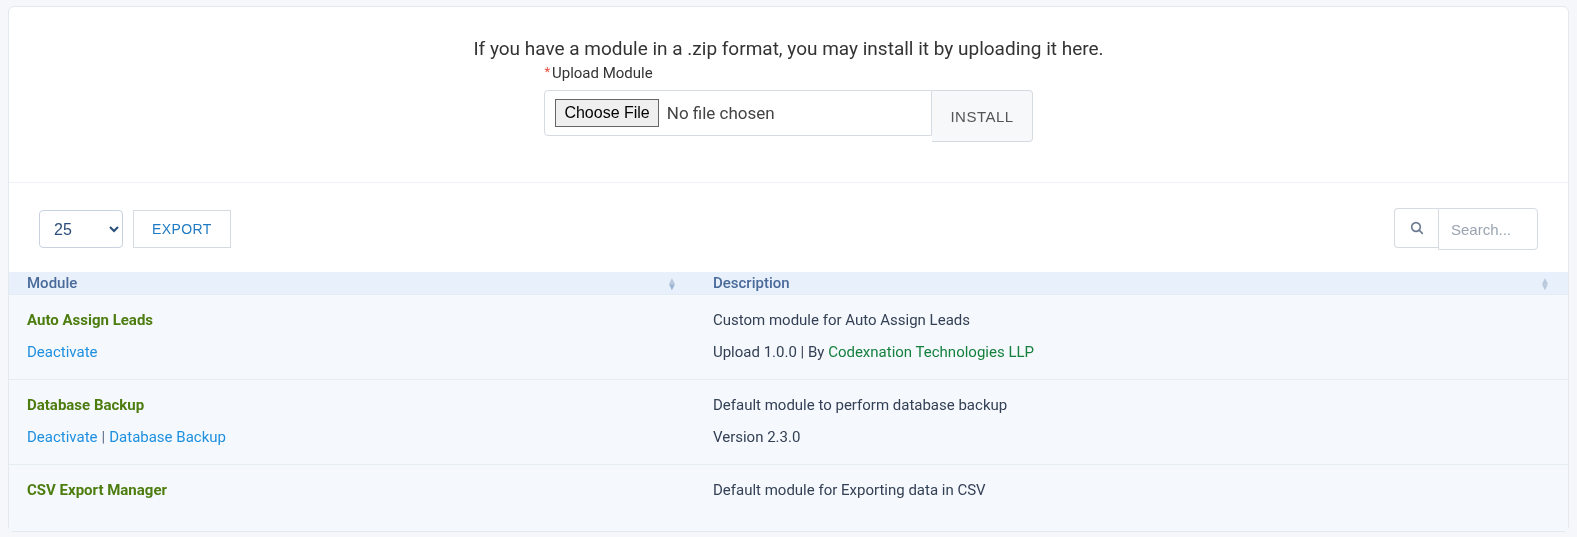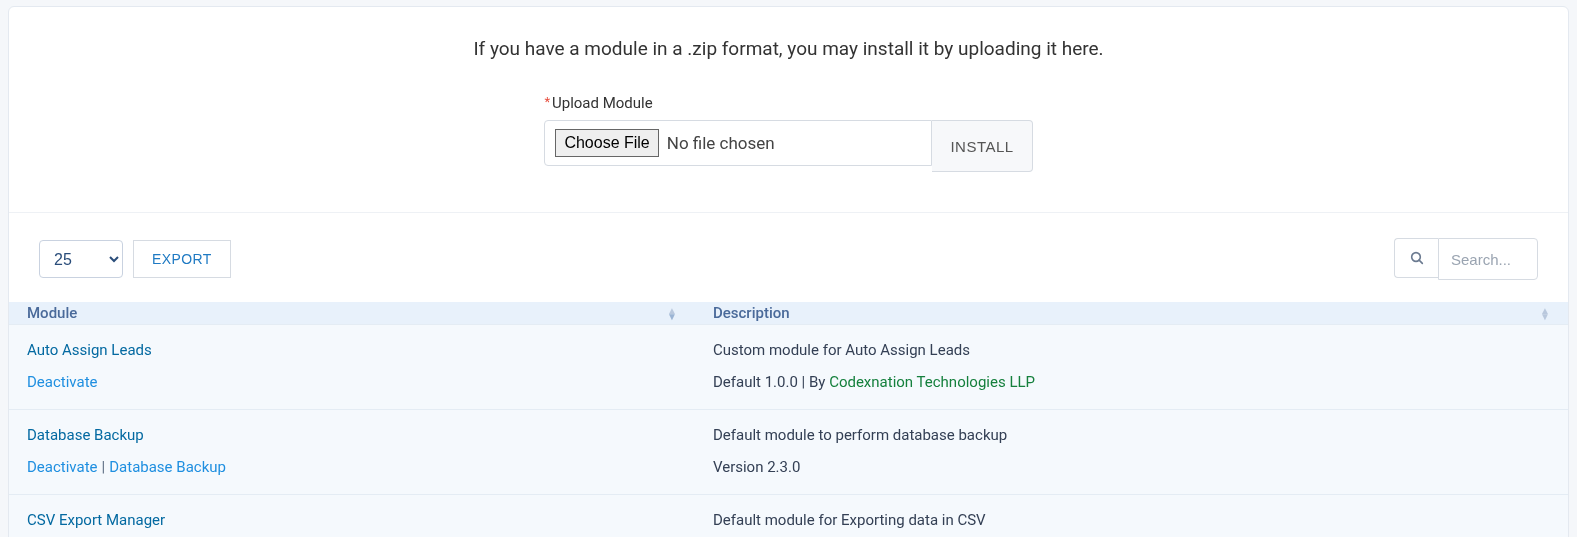--- a/index.html
+++ b/index.html
@@ -16,21 +16,21 @@
     margin: 6px 8px;
     padding-bottom: 0;
   }
   .intro {
     text-align: center;
     padding: 30px 20px 10px;
   }
   .intro-text {
     font-size: 19px;
     color: #333;
-    margin-bottom: 34px;
+    margin-bottom: 4px;
   }
   .upload-label {
     font-size: 15px;
     color: #333;
     margin-bottom: 8px;
     display: block;
     text-align: left;
   }
   .req { color: #e74c3c; margin-right: 2px; font-size: 13px; vertical-align: top;}
   .file-wrap {
@@ -163,22 +163,22 @@
   table.modules tbody tr {
     border-top: 1px solid #e4ecf4;
     background: #f5f9fd;
   }
   table.modules tbody td {
     padding: 16px 18px 18px;
     vertical-align: top;
     color: #344055;
   }
   .mod-name {
-    font-weight: 400;
-    color: #0369a1;
+    font-weight: 700;
+    color: #4d7c0f;
     font-size: 15px;
     display: block;
     margin-bottom: 14px;
   }
   .mod-actions a {
     color: #1f8fe0;
     text-decoration: none;
     font-size: 15px;
   }
   .mod-actions .sep { color: #5b6b82; margin: 0 4px; }
@@ -260,21 +260,21 @@
       <tr>
         <td>
           <span class="mod-name">Auto Assign Leads</span>
           <span class="mod-actions">
             <a href="#">Deactivate</a>
           </span>
         </td>
         <td>
           <span class="mod-desc">Custom module for Auto Assign Leads</span>
           <span class="mod-meta">
-            <span>Default 1.0.0 | By </span><a href="#">Codexnation Technologies LLP</a>
+            <span>Upload 1.0.0 | By </span><a href="#">Codexnation Technologies LLP</a>
           </span>
         </td>
       </tr>
       <tr>
         <td>
           <span class="mod-name">Database Backup</span>
           <span class="mod-actions">
             <a href="#">Deactivate</a><span class="sep">|</span><a href="#">Database Backup</a>
           </span>
         </td>

